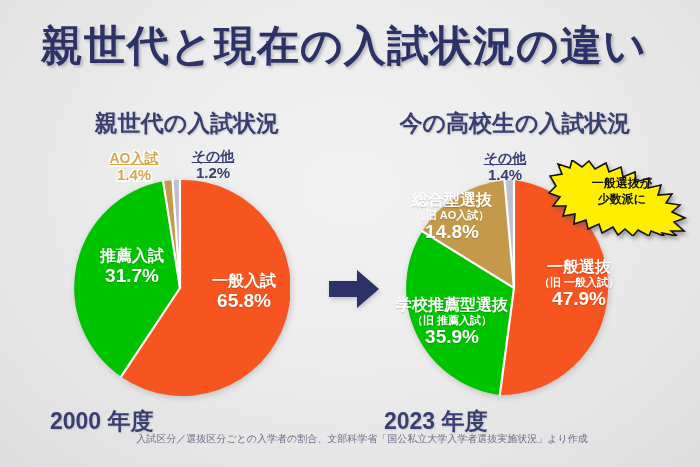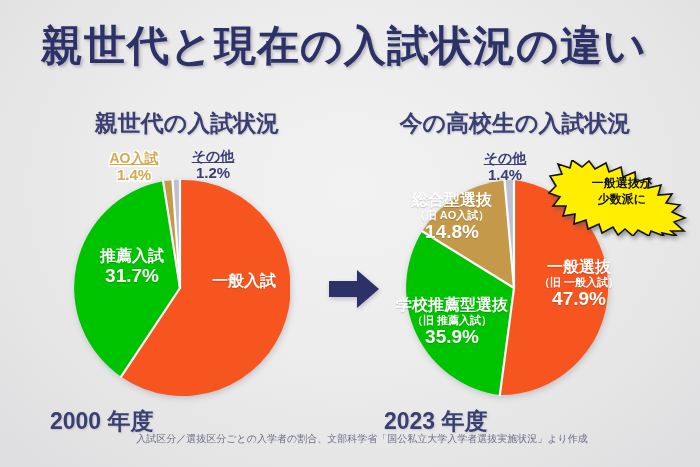--- a/index.html
+++ b/index.html
@@ -201,20 +201,21 @@
     <span class="pct">1.2%</span>
   </div>
 
   <div class="slice-label" style="left:82px; top:247px; width:100px;">
     <span class="name">推薦入試</span>
     <span class="pct">31.7%</span>
   </div>
 
   <div class="slice-label" style="left:192px; top:272px; width:104px;">
     <span class="name">一般入試</span>
+    <span class="pct">65.8%</span>
   </div>
 
   <div class="year left">2000 年度</div>
 
   <div class="arrow">
     <svg viewBox="0 0 54 42" xmlns="http://www.w3.org/2000/svg">
       <path d="M2 13 H30 V2 L52 21 L30 40 V29 H2 Z" fill="#2c3267"></path>
     </svg>
   </div>
 

